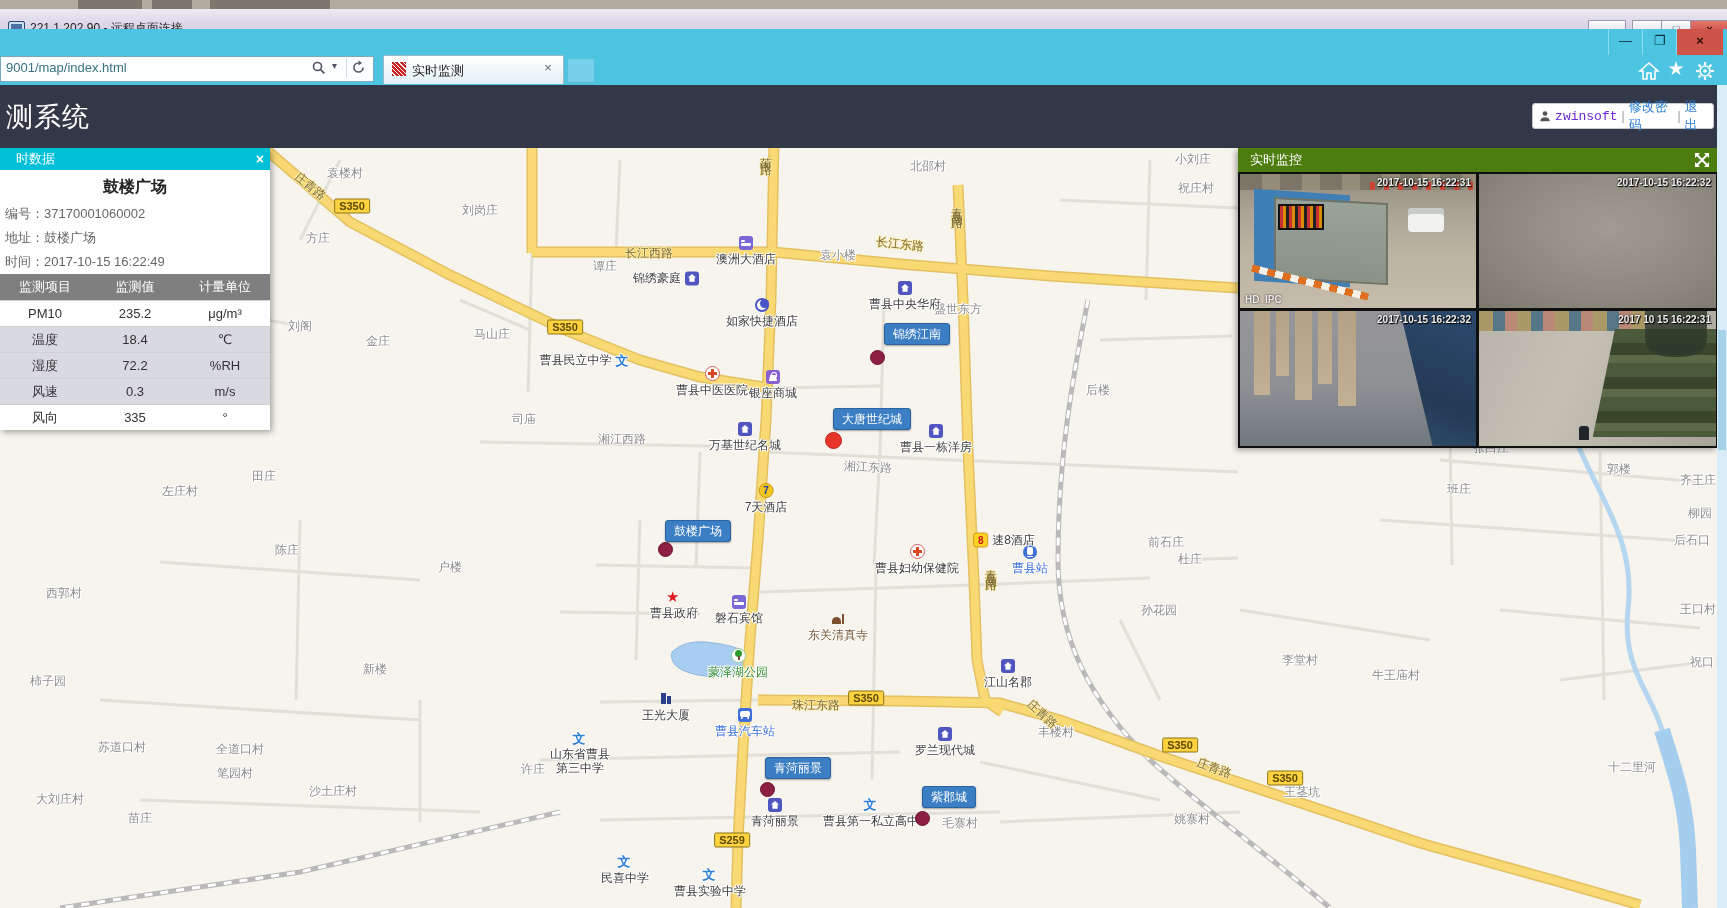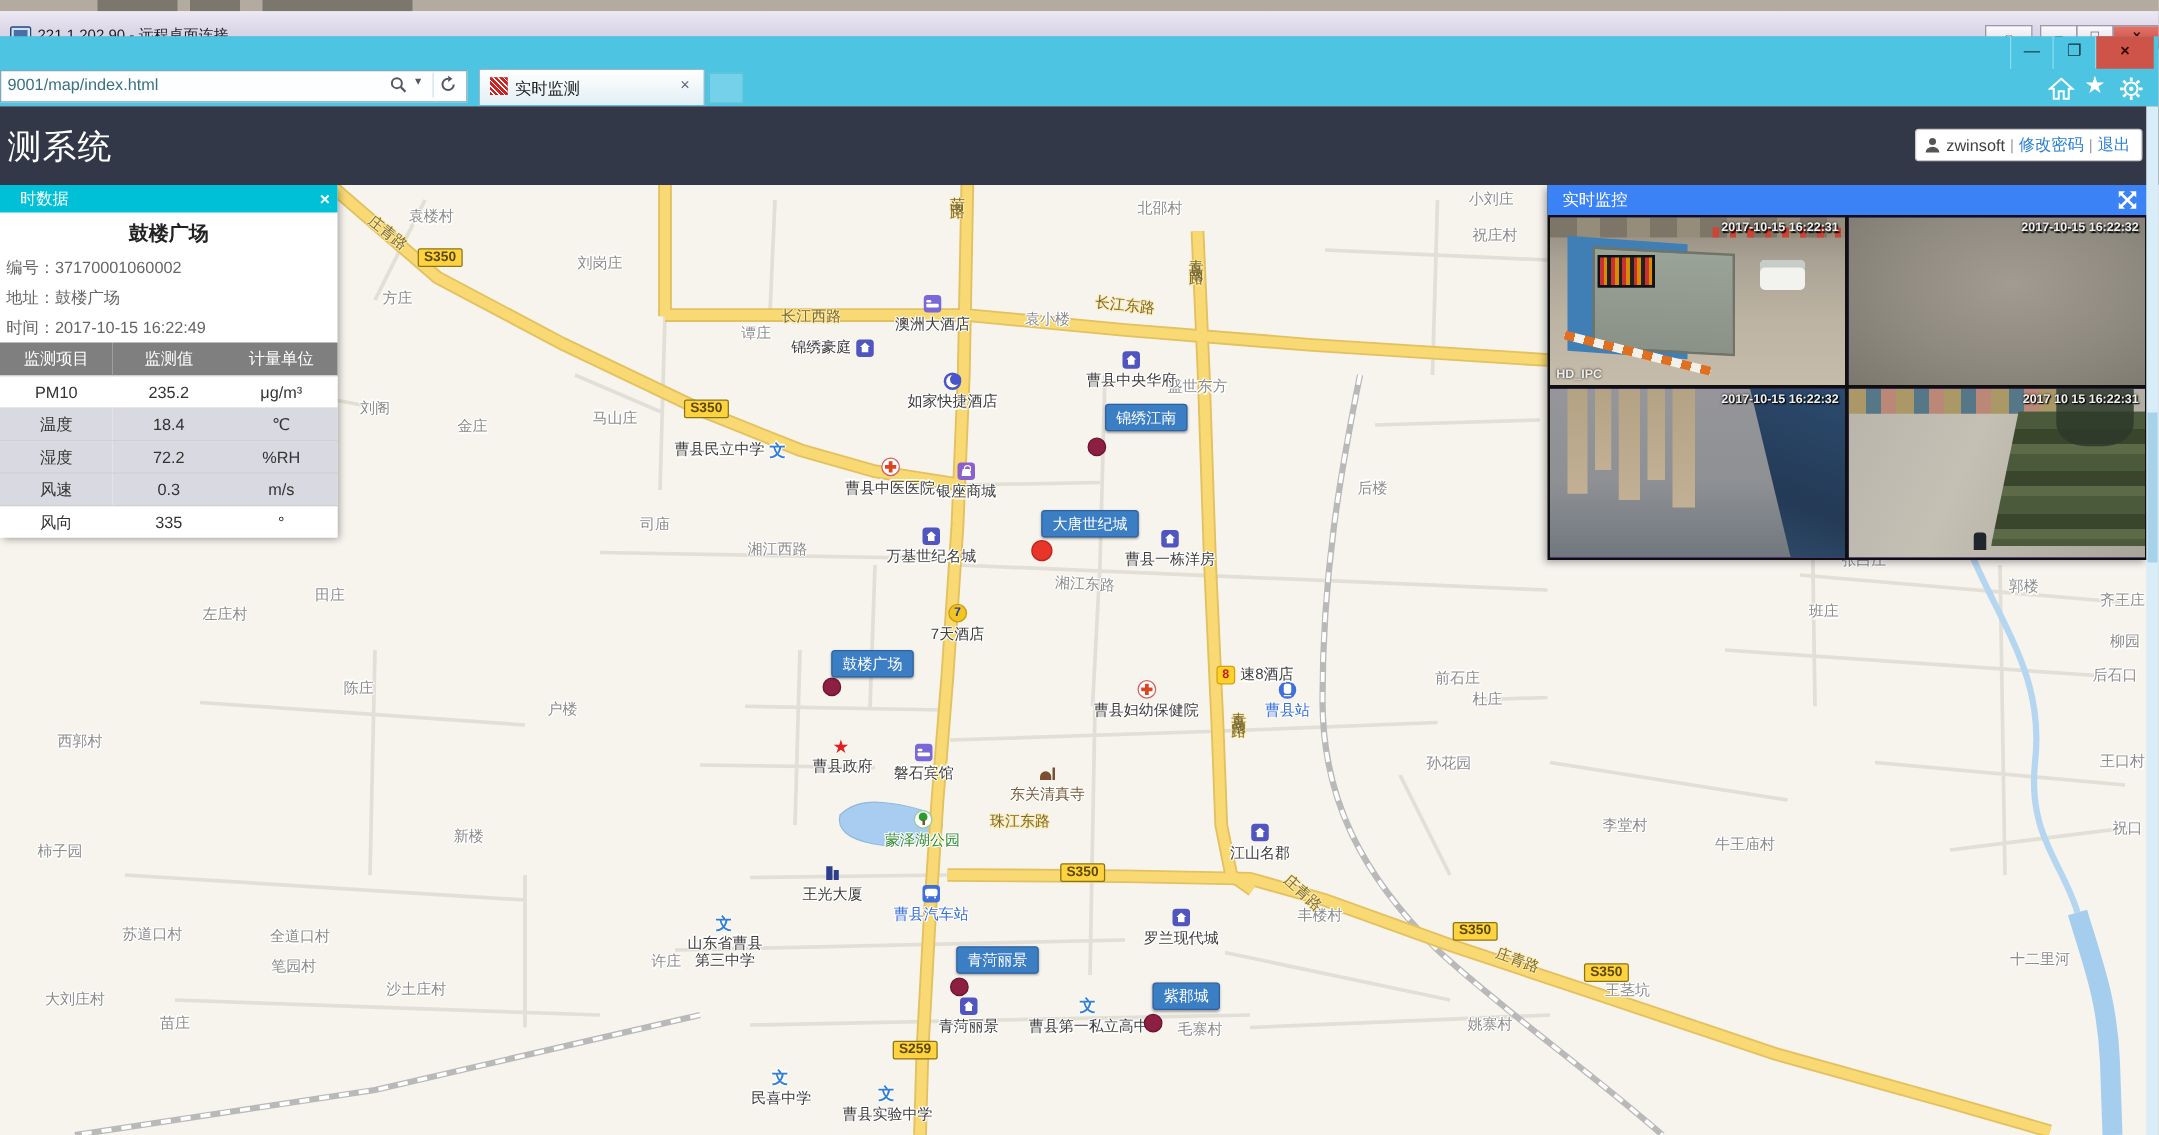--- a/index.html
+++ b/index.html
@@ -27,21 +27,21 @@
      repeating-linear-gradient(45deg,#c22 0 2px,#fff 2px 3px),
      repeating-linear-gradient(-45deg,#c22 0 2px,rgba(255,255,255,0) 2px 3px),#c22;}
   #tab-title{left:412px;top:33px;font-size:13px;color:#222;}
   #tab-close{left:540px;top:31px;font-size:13px;color:#667;width:16px;text-align:center;}
   #newtab{left:567px;top:29px;width:26px;height:23px;background:#74d1e9;border:1px solid #57bfd9;}
   .cicon{position:absolute;top:30px;color:#fff;font-size:17px;line-height:22px;text-align:center;width:24px;}
   
   #page-header{left:0;top:85px;width:1727px;height:63px;background:#333848;z-index:6;}
   #page-title{left:6px;top:14px;font-size:27px;color:#fff;letter-spacing:1px;}
   #user-box{left:1532px;top:18px;width:182px;height:26px;background:#fff;border:1px solid #c9c9c9;border-radius:3px;display:flex;align-items:center;padding:0 6px;box-sizing:border-box;gap:4px;}
-  #user-box .nm{font-size:13px;color:#404040;}
+  #user-box .nm{font-size:13px;color:#6d28d9;font-family:Liberation Mono, monospace;}
   #user-box .lk{font-size:13px;color:#2a7fd4;}
   #user-box .sp{font-size:12px;color:#999;}
   
   #map{left:0;top:85px;width:1727px;height:823px;background:#f7f4ee;overflow:hidden;}
   #roads{position:absolute;left:0;top:0;z-index:1;}
   .v{position:absolute;z-index:2;font-size:12px;color:#8c8c8c;white-space:nowrap;transform:translateX(-50%);
      text-shadow:-1px 0 #fff,1px 0 #fff,0 -1px #fff,0 1px #fff,1px 1px #fff,-1px -1px #fff;}
   .roadname{position:absolute;z-index:2;font-size:12px;color:#7a6a35;white-space:nowrap;transform:translateX(-50%);
      text-shadow:-1px 0 #fdeaa8,1px 0 #fdeaa8,0 -1px #fdeaa8,0 1px #fdeaa8;}
   .roadname.gray{color:#8c8c8c;text-shadow:-1px 0 #fff,1px 0 #fff,0 -1px #fff,0 1px #fff;}
@@ -108,21 +108,21 @@
   #station-name{text-align:center;font-size:16px;font-weight:bold;color:#222;padding:7px 0 4px 0;}
   .fld{font-size:13px;color:#666;padding:3px 0 3px 5px;}
   #mon-table{width:100%;border-collapse:collapse;table-layout:fixed;}
   #mon-table th{background:#7f7f7f;color:#fff;font-size:13px;font-weight:normal;height:24px;}
   #mon-table td{font-size:13px;color:#333;text-align:center;height:23px;border-top:1px solid #d0d0d0;}
   #mon-table tr.g1 td{background:#e8e8ed;}
   #mon-table tr.g2 td{background:#ffffff;}
   #mon-table tr.g3 td{background:#d9d9e2;}
   
   #monitor-panel{left:1238px;top:148px;width:480px;height:300px;z-index:5;background:#101010;box-shadow:-2px 2px 6px rgba(0,0,0,.35);}
-  #monitor-panel .phead{position:relative;height:24px;background:#3b82f6;color:#fff;font-size:13px;line-height:24px;padding-left:12px;}
+  #monitor-panel .phead{position:relative;height:24px;background:#4d7c0f;color:#fff;font-size:13px;line-height:24px;padding-left:12px;}
   #mon-expand{position:absolute;right:8px;top:4px;width:16px;height:16px;}
   .cam{position:absolute;overflow:hidden;background:#6d28d9;font-weight:bold;}
   .ts{position:absolute;top:3px;right:5px;color:#f0f0f0;font-size:10px;text-shadow:0 0 2px #000,1px 1px 1px #000;z-index:3;}
   .camtag{position:absolute;bottom:3px;left:5px;color:#eee;font-size:10px;text-shadow:0 0 2px #000;z-index:3;}
   
   .c1-base{position:absolute;inset:0;background:linear-gradient(180deg,#8f897c 0%,#aaa294 26%,#bcb3a2 60%,#c6bcab 100%);}
   .c1-top{position:absolute;left:0;top:0;width:100%;height:16px;background:repeating-linear-gradient(90deg,#7d7668 0 22px,#958c7a 22px 40px);}
   .c1-flags{position:absolute;left:55%;top:8px;width:45%;height:8px;background:repeating-linear-gradient(90deg,#c43 0 5px,rgba(0,0,0,0) 5px 14px);}
   .c1-board{position:absolute;left:14px;top:18px;width:96px;height:92px;background:#3f7fb5;transform:skewY(4deg);}
   .c1-panel{position:absolute;left:34px;top:26px;width:110px;height:78px;background:linear-gradient(#9aa398,#8a9288);border:2px solid #6e7568;transform:skewY(3deg);}
@@ -309,21 +309,21 @@
   <div class="v" style="left:1192px;top:811px;">姚寨村</div>
   <div class="v" style="left:1632px;top:759px;">十二里河</div>
 
   <div class="roadname" style="left:649px;top:245px;">长江西路</div>
   <div class="roadname" style="left:900px;top:236px;transform:translateX(-50%) rotate(6deg);">长江东路</div>
   <div class="roadname vert" style="left:757px;top:148px;">菏中路</div>
   <div class="roadname vert" style="left:948px;top:198px;">青岛南路</div>
   <div class="roadname vert" style="left:982px;top:560px;">青岛南路</div>
   <div class="roadname gray" style="left:622px;top:431px;">湘江西路</div>
   <div class="roadname gray" style="left:868px;top:459px;transform:translateX(-50%) rotate(3deg);">湘江东路</div>
-  <div class="roadname" style="left:800px;top:649px;padding-left:32px;">珠江东路</div>
+  <div class="roadname" style="left:800px;top:697px;padding-left:32px;">珠江东路</div>
   <div class="roadname" style="left:310px;top:178px;transform:translateX(-50%) rotate(38deg);">庄青路</div>
   <div class="roadname" style="left:1042px;top:706px;transform:translateX(-50%) rotate(42deg);">庄青路</div>
   <div class="roadname" style="left:1214px;top:760px;transform:translateX(-50%) rotate(20deg);">庄青路</div>
 
   <div class="shield" style="left:352px;top:206px;">S350</div>
   <div class="shield" style="left:565px;top:327px;">S350</div>
   <div class="shield" style="left:866px;top:698px;">S350</div>
   <div class="shield" style="left:1180px;top:745px;">S350</div>
   <div class="shield" style="left:1285px;top:778px;">S350</div>
   <div class="shield" style="left:732px;top:840px;">S259</div>

